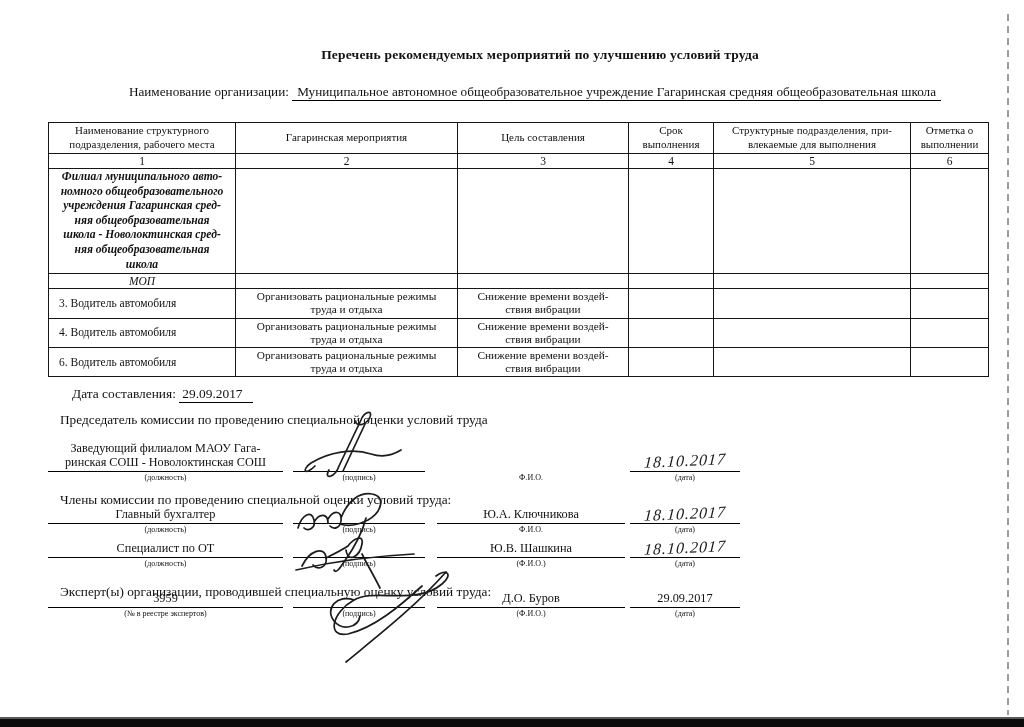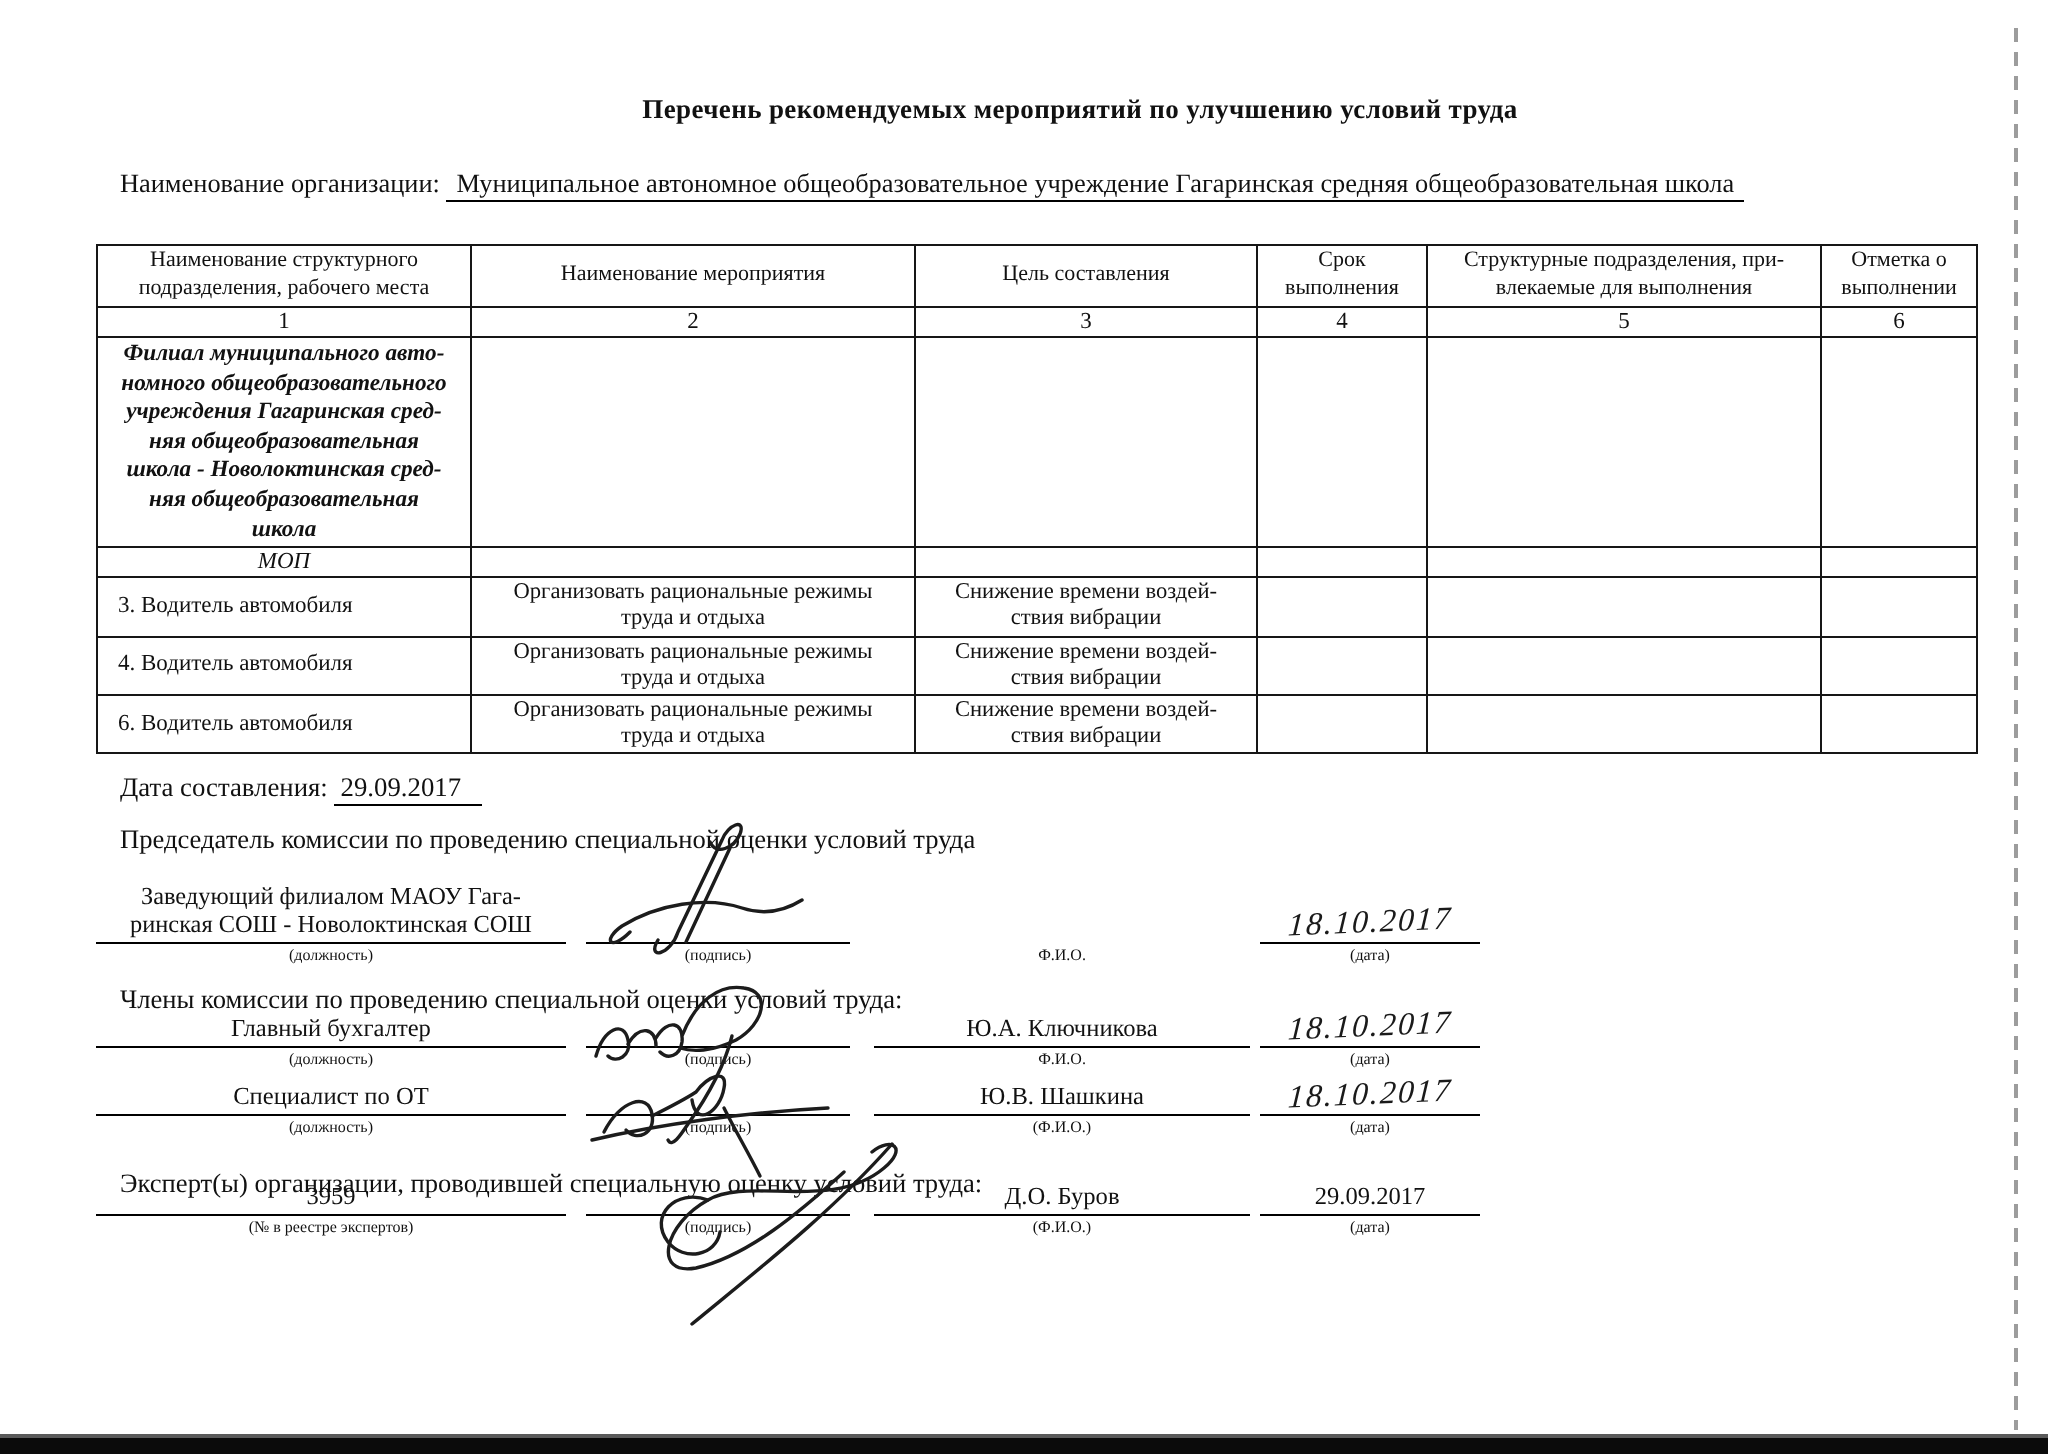--- a/index.html
+++ b/index.html
@@ -6,40 +6,40 @@
   body{
     width:1024px;height:727px;background:#ffffff;position:relative;overflow:hidden;
     font-family:"Liberation Serif","DejaVu Serif",serif;color:#111;
   }
   .page{position:absolute;inset:0;}
   .ml{white-space:pre-line;}
 
   
   .doc-title{position:absolute;top:47px;left:0;width:100%;text-align:center;
     font-size:13.5px;font-weight:bold;letter-spacing:.2px;padding-left:28px;}
-  .org-line{position:absolute;top:84px;left:60px;width:950px;font-size:13.2px;white-space:nowrap;}
+  .org-line{position:absolute;top:84px;left:60px;width:950px;font-size:13.2px;white-space:nowrap;text-align:center;}
   .org-line .val{border-bottom:1.6px solid #000;padding:0 5px 1px 5px;}
 
   
   table.main{position:absolute;top:122px;left:48px;width:940px;border-collapse:collapse;table-layout:fixed;}
   table.main td,table.main th{border:1.6px solid #161616;padding:1px 3px;font-weight:normal;
     font-size:11px;line-height:13.6px;text-align:center;vertical-align:middle;overflow:hidden;}
   tr.hdr{height:31px;}
   tr.nums{height:15px;}
   tr.nums td{font-size:11.5px;line-height:12px;padding:0;}
   tr.r-filial{height:103px;}
   tr.r-filial td.unit{font-weight:bold;font-style:italic;font-size:11.6px;line-height:14.6px;}
   tr.r-mop{height:15px;}
   tr.r-mop td.unit{font-style:italic;font-size:11.5px;line-height:12px;padding:0;}
   tr.r-drv{height:29px;}
   tr.r-drv td.unit{text-align:left;padding-left:10px;font-size:11.5px;}
   tr.r-drv td{font-size:11.3px;line-height:13.2px;}
 
   
-  .compiled{position:absolute;top:386px;left:60px;font-size:13.4px;font-family:Liberation Serif, serif;}
+  .compiled{position:absolute;top:386px;left:72px;font-size:13.4px;font-family:Liberation Serif, serif;}
   .compiled .val{border-bottom:1.6px solid #000;padding:0 10px 1px 3px;}
   .sec-head{position:absolute;left:60px;font-size:13.3px;}
   .h-chair{top:412px;}
   .h-members{top:492px;}
   .h-experts{top:584px;}
 
   
   .sig-row{position:absolute;left:0;width:1024px;}
   .sig-col{position:absolute;display:flex;flex-direction:column;justify-content:flex-end;}
   .sig-line{border-bottom:1.6px solid #000;text-align:center;font-size:12.3px;line-height:14.5px;padding:0 2px 1px 2px;min-height:15px;}
@@ -78,21 +78,21 @@
         <col style="width:222px">
         <col style="width:171px">
       <col style="width:85px">
         <col style="width:197px">
         <col style="width:78px">
     </colgroup>
     <tbody>
         <tr class="hdr">
       <th class="ml">Наименование структурного
 подразделения, рабочего места</th>
-      <th>Наименование мероприятия</th>
+      <th>Гагаринская мероприятия</th>
       <th>Цель составления</th>
       <th class="ml">Срок
 выполнения</th>
       <th class="ml">Структурные подразделения, при-
 влекаемые для выполнения</th>
       <th class="ml">Отметка о
 выполнении</th>
     </tr>
     <tr class="nums">
       <td>1</td>

